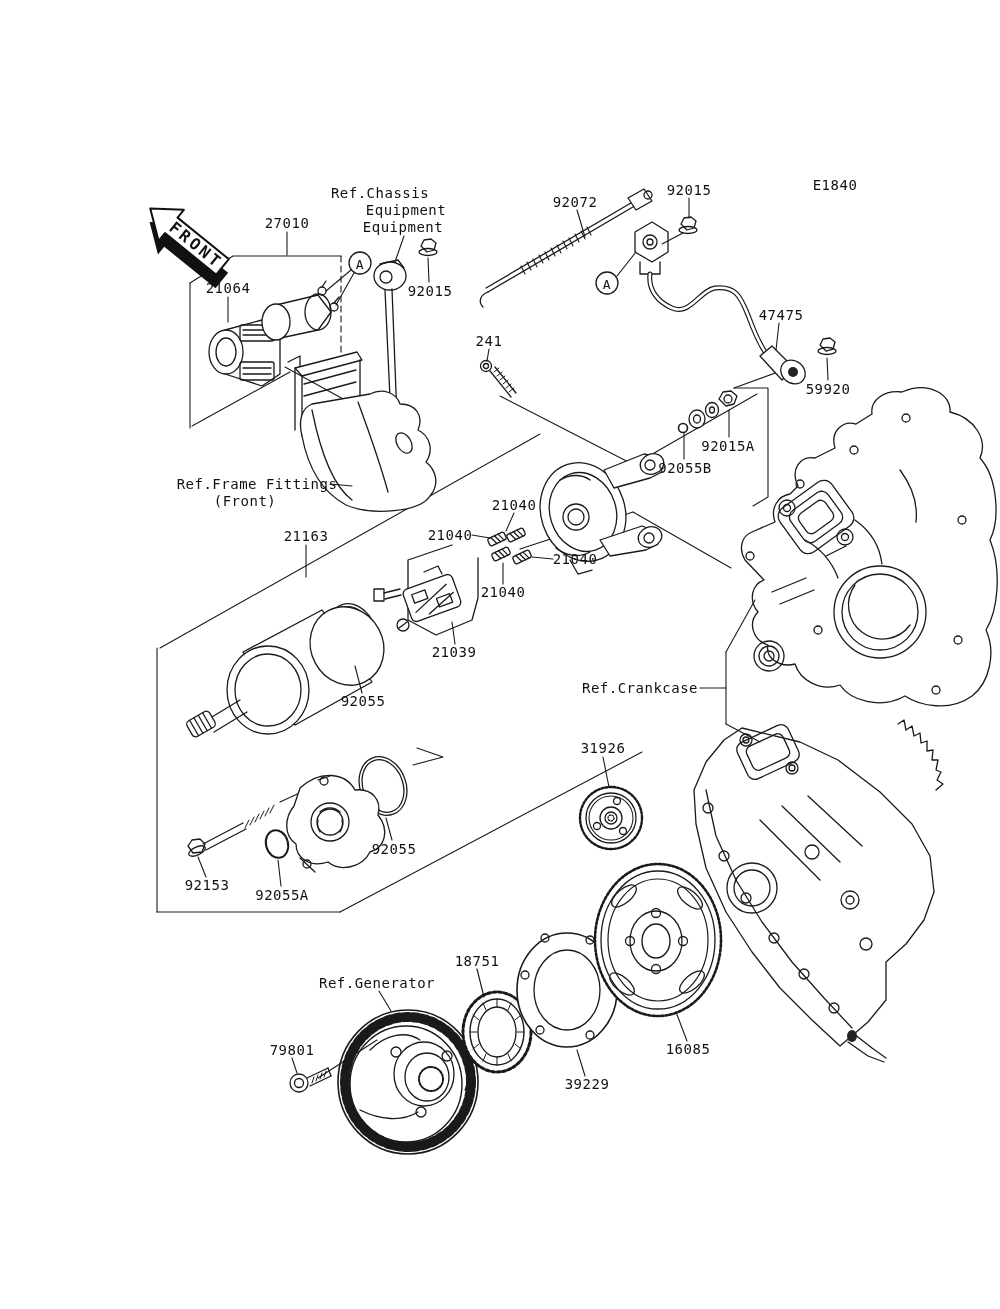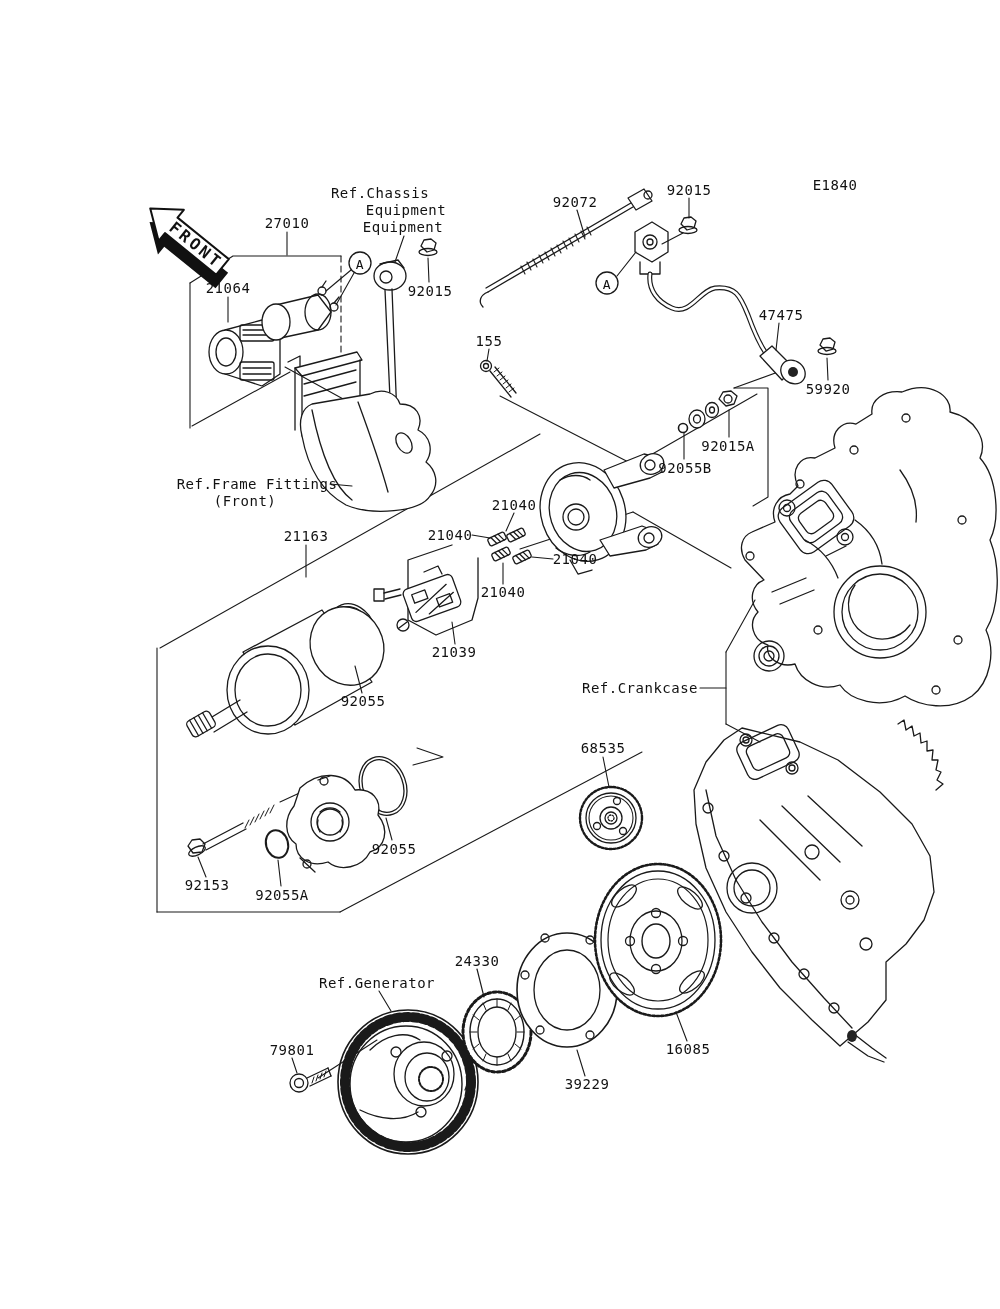--- a/index.html
+++ b/index.html
@@ -465,42 +465,42 @@
   <div class="lbl" style="left:406px;top:210px">Equipment</div>
   <div class="lbl" style="left:403px;top:227px">Equipment</div>
 
   <div class="lbl" style="left:287px;top:223px">27010</div>
   <div class="lbl" style="left:228px;top:288px">21064</div>
   <div class="lbl" style="left:430px;top:291px">92015</div>
   <div class="lbl" style="left:575px;top:202px">92072</div>
   <div class="lbl" style="left:689px;top:190px">92015</div>
   <div class="lbl" style="left:781px;top:315px">47475</div>
   <div class="lbl" style="left:828px;top:389px">59920</div>
-  <div class="lbl" style="left:489px;top:341px">155</div>
+  <div class="lbl" style="left:489px;top:341px">241</div>
   <div class="lbl" style="left:728px;top:446px">92015A</div>
   <div class="lbl" style="left:685px;top:468px">92055B</div>
 
   <div class="lbl" style="left:257px;top:484px">Ref.Frame Fittings</div>
   <div class="lbl" style="left:245px;top:501px">(Front)</div>
 
   <div class="lbl" style="left:306px;top:536px">21163</div>
   <div class="lbl" style="left:514px;top:505px">21040</div>
   <div class="lbl" style="left:450px;top:535px">21040</div>
   <div class="lbl" style="left:575px;top:559px">21040</div>
   <div class="lbl" style="left:503px;top:592px">21040</div>
   <div class="lbl" style="left:454px;top:652px">21039</div>
   <div class="lbl" style="left:363px;top:701px">92055</div>
 
   <div class="lbl" style="left:640px;top:688px">Ref.Crankcase</div>
 
-  <div class="lbl" style="left:603px;top:748px">68535</div>
+  <div class="lbl" style="left:603px;top:748px">31926</div>
   <div class="lbl" style="left:394px;top:849px">92055</div>
   <div class="lbl" style="left:207px;top:885px">92153</div>
   <div class="lbl" style="left:282px;top:895px">92055A</div>
-  <div class="lbl" style="left:477px;top:961px">24330</div>
+  <div class="lbl" style="left:477px;top:961px">18751</div>
 
   <div class="lbl" style="left:377px;top:983px">Ref.Generator</div>
 
   <div class="lbl" style="left:292px;top:1050px">79801</div>
   <div class="lbl" style="left:688px;top:1049px">16085</div>
   <div class="lbl" style="left:587px;top:1084px">39229</div>
 
   <div class="lbl marker" style="left:360px;top:264px">A</div>
   <div class="lbl marker" style="left:607px;top:284px">A</div>
 </div>

